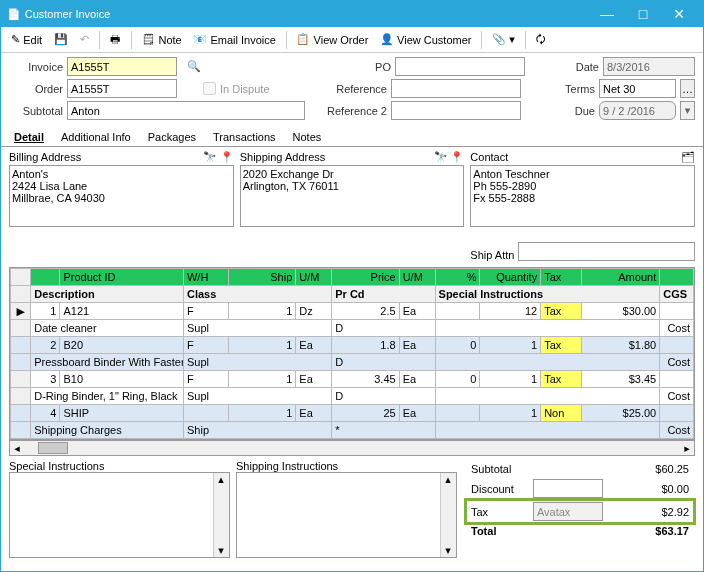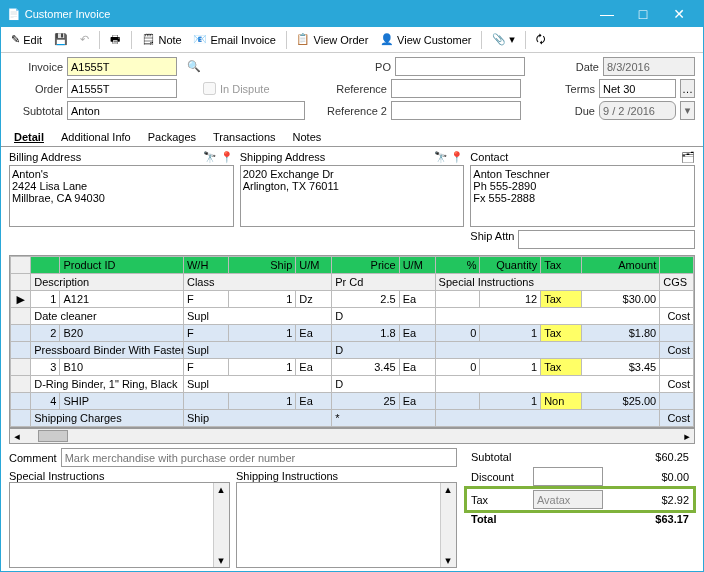--- a/index.html
+++ b/index.html
@@ -23,21 +23,21 @@
 .addresses { display: flex; padding: 4px 8px; gap: 6px; }
 .addrcol { flex: 1; display: flex; flex-direction: column; }
 .addrcol .head { display: flex; align-items: center; justify-content: space-between; margin-bottom: 2px; }
 textarea.abox { width: 100%; height: 62px; border: 1px solid #999; resize: none; padding: 2px; font-family: inherit; font-size: 11px; }
 .grid { border: 1px solid #999; margin: 2px 8px 0 8px; position: relative; }
 .grid table { border-collapse: collapse; width: 100%; table-layout: fixed; }
 .grid th, .grid td { border: 1px solid #bbb; padding: 1px 3px; font-size: 11px; height: 17px; overflow: hidden; white-space: nowrap; }
 .grid th { background: #22c55e; font-weight: normal; text-align: left; }
 .grid .rowhead { background: #f0f0f0; width: 18px; text-align: center; }
 .grid tr.bluerow td { background: #dbe7f5; }
-.grid tr.descrow td { background: #f7f7f7; }
+.grid tr.descrow td { background: #f7f7f7; font-weight: bold; }
 .grid td.right { text-align: right; }
 .grid td.hl { background: #ffff66 !important; }
 .hscroll { height: 16px; border: 1px solid #999; margin: 0 8px; display:flex; align-items:center; background:#f0f0f0; }
 .hscroll .thumb { width: 30px; height: 12px; background:#ccc; margin-left:14px; border:1px solid #999; }
 .arrow { width:14px; text-align:center; cursor:pointer; }
 .bottom { display: flex; padding: 4px 8px; gap: 8px; }
 .bottom-left { flex: 1; }
 .bottom-right { width: 230px; }
 .commentrow { display: flex; align-items: center; gap: 4px; margin-bottom: 3px; }
 .instr { display: flex; gap: 6px; }
@@ -174,21 +174,21 @@
 Arlington, TX 76011</textarea>
   </div>
   <div class="addrcol">
     <div class="head">
       <span>Contact</span>
       <span class="ico">🗂</span>
     </div>
     <textarea class="abox" style="">Anton Teschner
 Ph 555-2890
 Fx 555-2888</textarea>
-    <div style="display:flex; align-items:flex-start; gap:4px; margin-top:3px">
+    <div style="display:flex; align-items:flex-end; gap:4px; margin-top:15px">
       <span>Ship Attn</span>
       <input class="fld" style="flex: 1 1 0%;">
     </div>
   </div>
 </div>
 
 <div class="grid">
 <table id="grid-table">
       <tbody>
         <tr>
@@ -311,24 +311,20 @@
 </div>
 <div class="hscroll">
   <span class="arrow">◂</span>
   <span class="thumb"></span>
   <span style="flex:1"></span>
   <span class="arrow">▸</span>
 </div>
 
 <div class="bottom">
   <div class="bottom-left">
-    <div class="commentrow">
-      <span>Comment</span>
-      <input class="fld" style="flex: 1 1 0%; color: rgb(136, 136, 136);" placeholder="Mark merchandise with purchase order number">
-    </div>
     <div class="instr">
       <div class="instrcol">
         <div>Special Instructions</div>
         <div class="instrbox">
           <textarea style=""></textarea>
           <div class="sbar">
               <span class="arrow">▴</span>
               <span class="arrow">▾</span>
             </div>
         </div>

